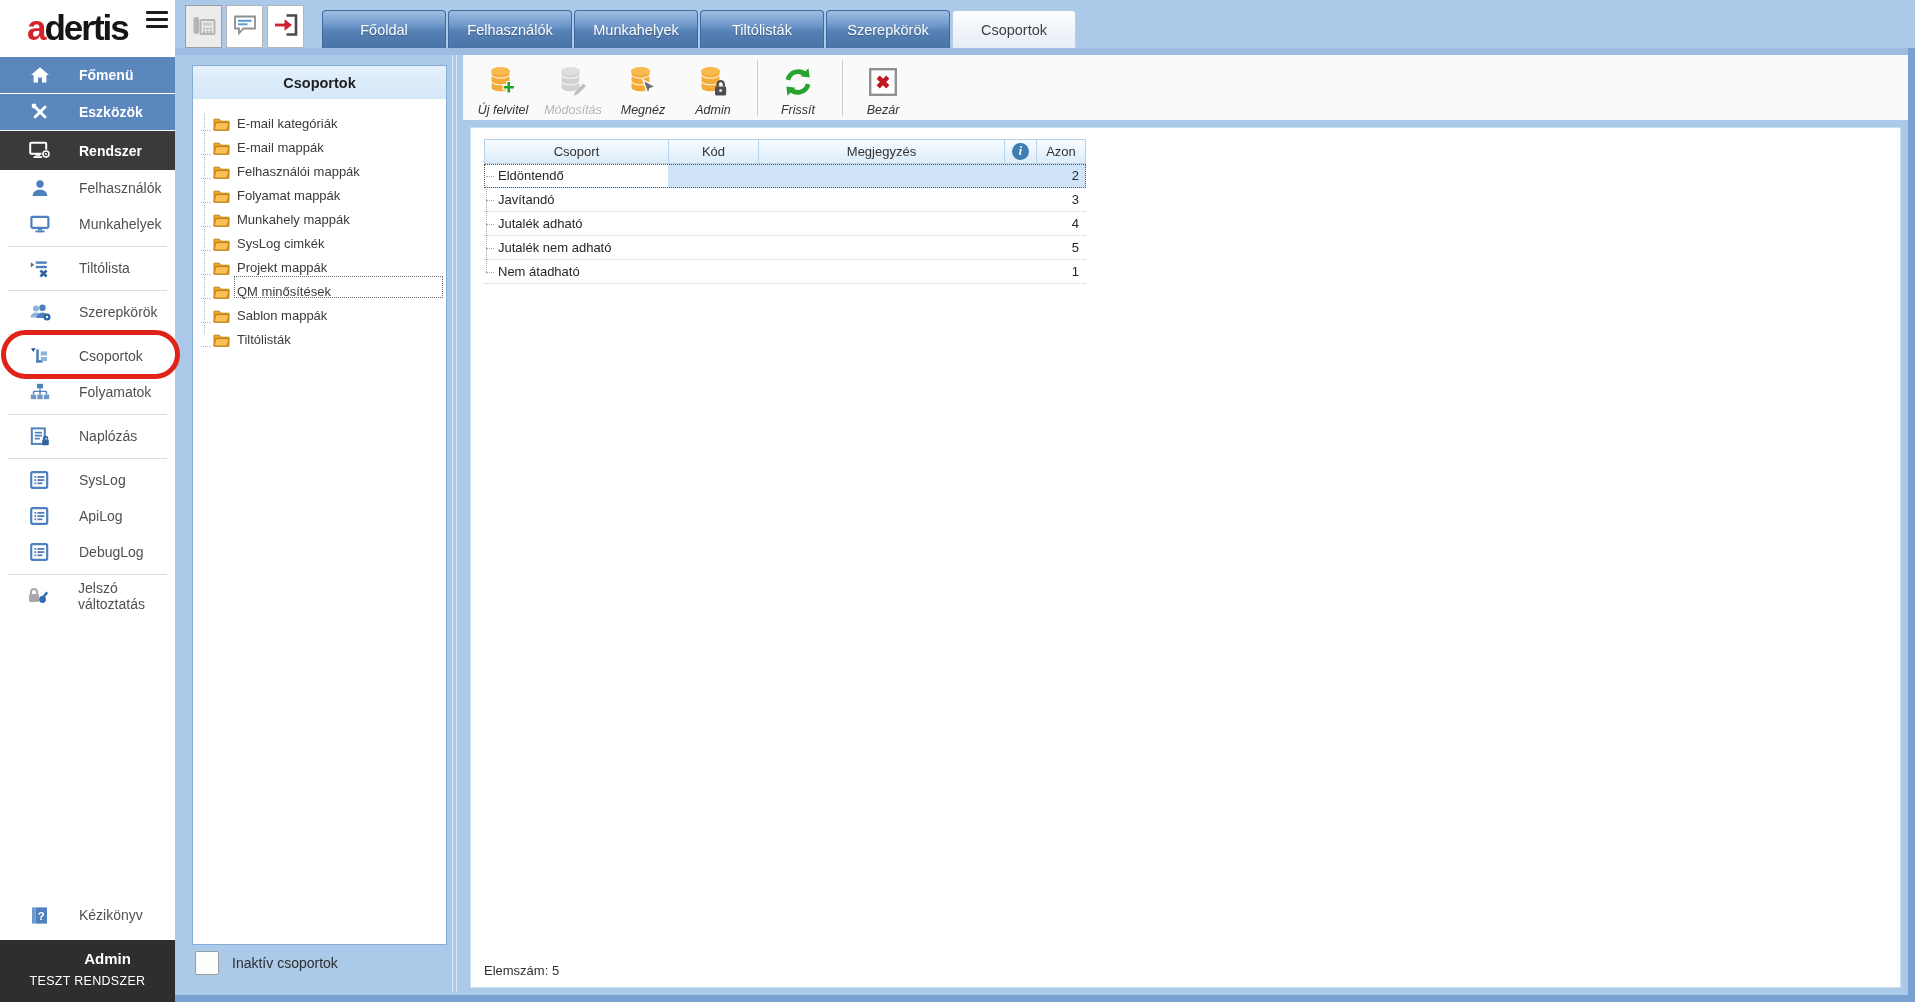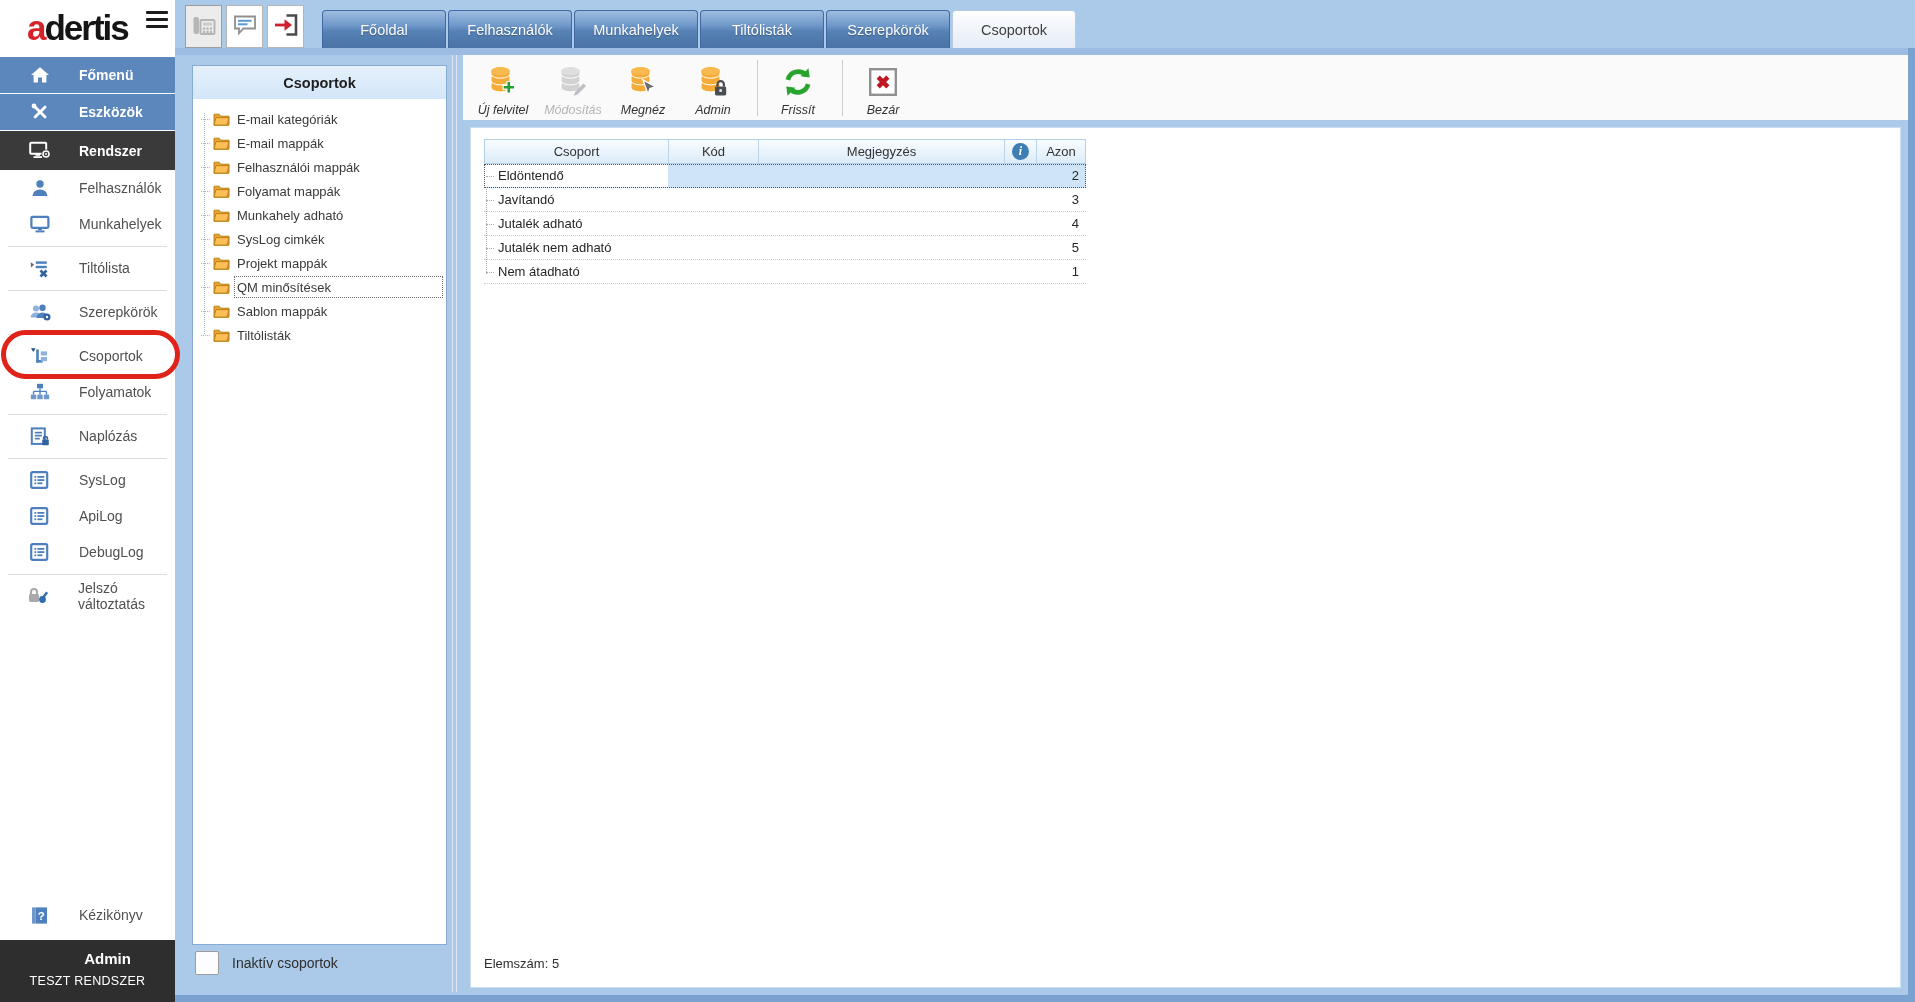--- a/index.html
+++ b/index.html
@@ -52,21 +52,21 @@
 
   
   .tree-panel { position:absolute; left:192px; top:65px; width:255px; height:880px;
                 background:#fff; border:1px solid #86abd4; }
   .tree-header { height:33px; display:flex; align-items:center; justify-content:center;
                  background:linear-gradient(180deg,#e5f1fc 0%, #d3e6f8 100%);
                  font-weight:bold; font-size:14.5px; color:#1e1e1e; }
   .tree-list { position:relative; padding:8px 2px 0 7px; }
   .tree-list::before { content:""; position:absolute; left:11px; top:14px; height:221px;
                        border-left:1px dotted #aeb6bf; }
-  .tree-item { position:relative; height:24px; display:flex; align-items:center; cursor:pointer; }
+  .tree-item { position:relative; height:24px; display:flex; align-items:flex-end; cursor:pointer; }
   .tree-item .stub { width:9px; border-top:1px dotted #aeb6bf; margin:0 3px 0 1px; }
   .tree-item .folder { margin-right:7px; display:flex; }
   .tree-item .t-label { font-size:13px; color:#3a3a3a; white-space:nowrap; }
   .tree-item.focused::after { content:""; position:absolute; left:34px; right:1px; top:1px; bottom:1px;
                               border:1px dotted #6d6d6d; }
 
   
   .inactive-row { position:absolute; left:195px; top:951px; display:flex; align-items:center; gap:13px; }
   .checkbox { width:24px; height:24px; background:#fdfdfd; border:1px solid #9c9c9c; border-radius:2px; cursor:pointer; }
   .inactive-row .lbl { font-size:14px; color:#2e2e2e; }
@@ -80,21 +80,21 @@
   .tb-btn { width:66px; height:60px; margin-right:4px; display:flex; flex-direction:column; align-items:center;
             justify-content:flex-end; gap:1px; cursor:pointer; }
   .tb-btn .t { font-size:12.5px; color:#333; line-height:15px;font-style:italic; }
   .tb-btn.disabled { cursor:default; }
   .tb-btn.disabled .t { color:#b4b4b4; }
   .tb-sep { width:1px; height:56px; background:#cfcfcf; margin:0 7px; }
 
   
   .main-white { position:absolute; left:470px; top:127px; width:1431px; height:861px; background:#fff;
                 border:1px solid #cadef2; }
-  .status { position:absolute; left:13px; bottom:16px; font-size:13px; color:#2e2e2e; }
+  .status { position:absolute; left:13px; bottom:9px; font-size:13px; color:#2e2e2e; }
 
   
   .grid { position:absolute; left:13px; top:11px; width:602px; }
   .g-header { display:flex; height:25px; background:linear-gradient(180deg,#f8fcff 0%, #dcecf9 100%);
               border:1px solid #b4d0e9; font-size:13px; color:#333; }
   .g-h { display:flex; align-items:center; justify-content:center; border-right:1px solid #b9d4ec; cursor:pointer; }
   .g-h:last-child { border-right:none; }
   .w-csoport { width:184px; } .w-kod { width:90px; } .w-meg { width:246px; } .w-info { width:32px; } .w-azon { width:48px; }
   .info-badge { width:17px; height:17px; border-radius:50%; background:#3e7eb2; color:#fff;
                 font-family:"Liberation Serif", serif; font-style:italic; font-weight:bold; font-size:12px;
@@ -209,21 +209,21 @@
           <span class="t-label">Folyamat mappák</span>
         </div>
       <div class="tree-item">
           <span class="stub"></span>
           <span class="folder">
             <svg width="17" height="14" viewBox="0 0 17 14">
               <path d="M1 2.2 h5.2 l1.6 2 H16 v9 H1 z" fill="#eda128" stroke="#b97a12" stroke-width="0.9"></path>
               <path d="M3 5.6 h13 l-1.9 7.5 H1 z" fill="#fbbf57" stroke="#b97a12" stroke-width="0.9"></path>
             </svg>
           </span>
-          <span class="t-label">Munkahely adható</span>
+          <span class="t-label">Munkahely mappák</span>
         </div>
       <div class="tree-item">
           <span class="stub"></span>
           <span class="folder">
             <svg width="17" height="14" viewBox="0 0 17 14">
               <path d="M1 2.2 h5.2 l1.6 2 H16 v9 H1 z" fill="#eda128" stroke="#b97a12" stroke-width="0.9"></path>
               <path d="M3 5.6 h13 l-1.9 7.5 H1 z" fill="#fbbf57" stroke="#b97a12" stroke-width="0.9"></path>
             </svg>
           </span>
           <span class="t-label">SysLog cimkék</span>

